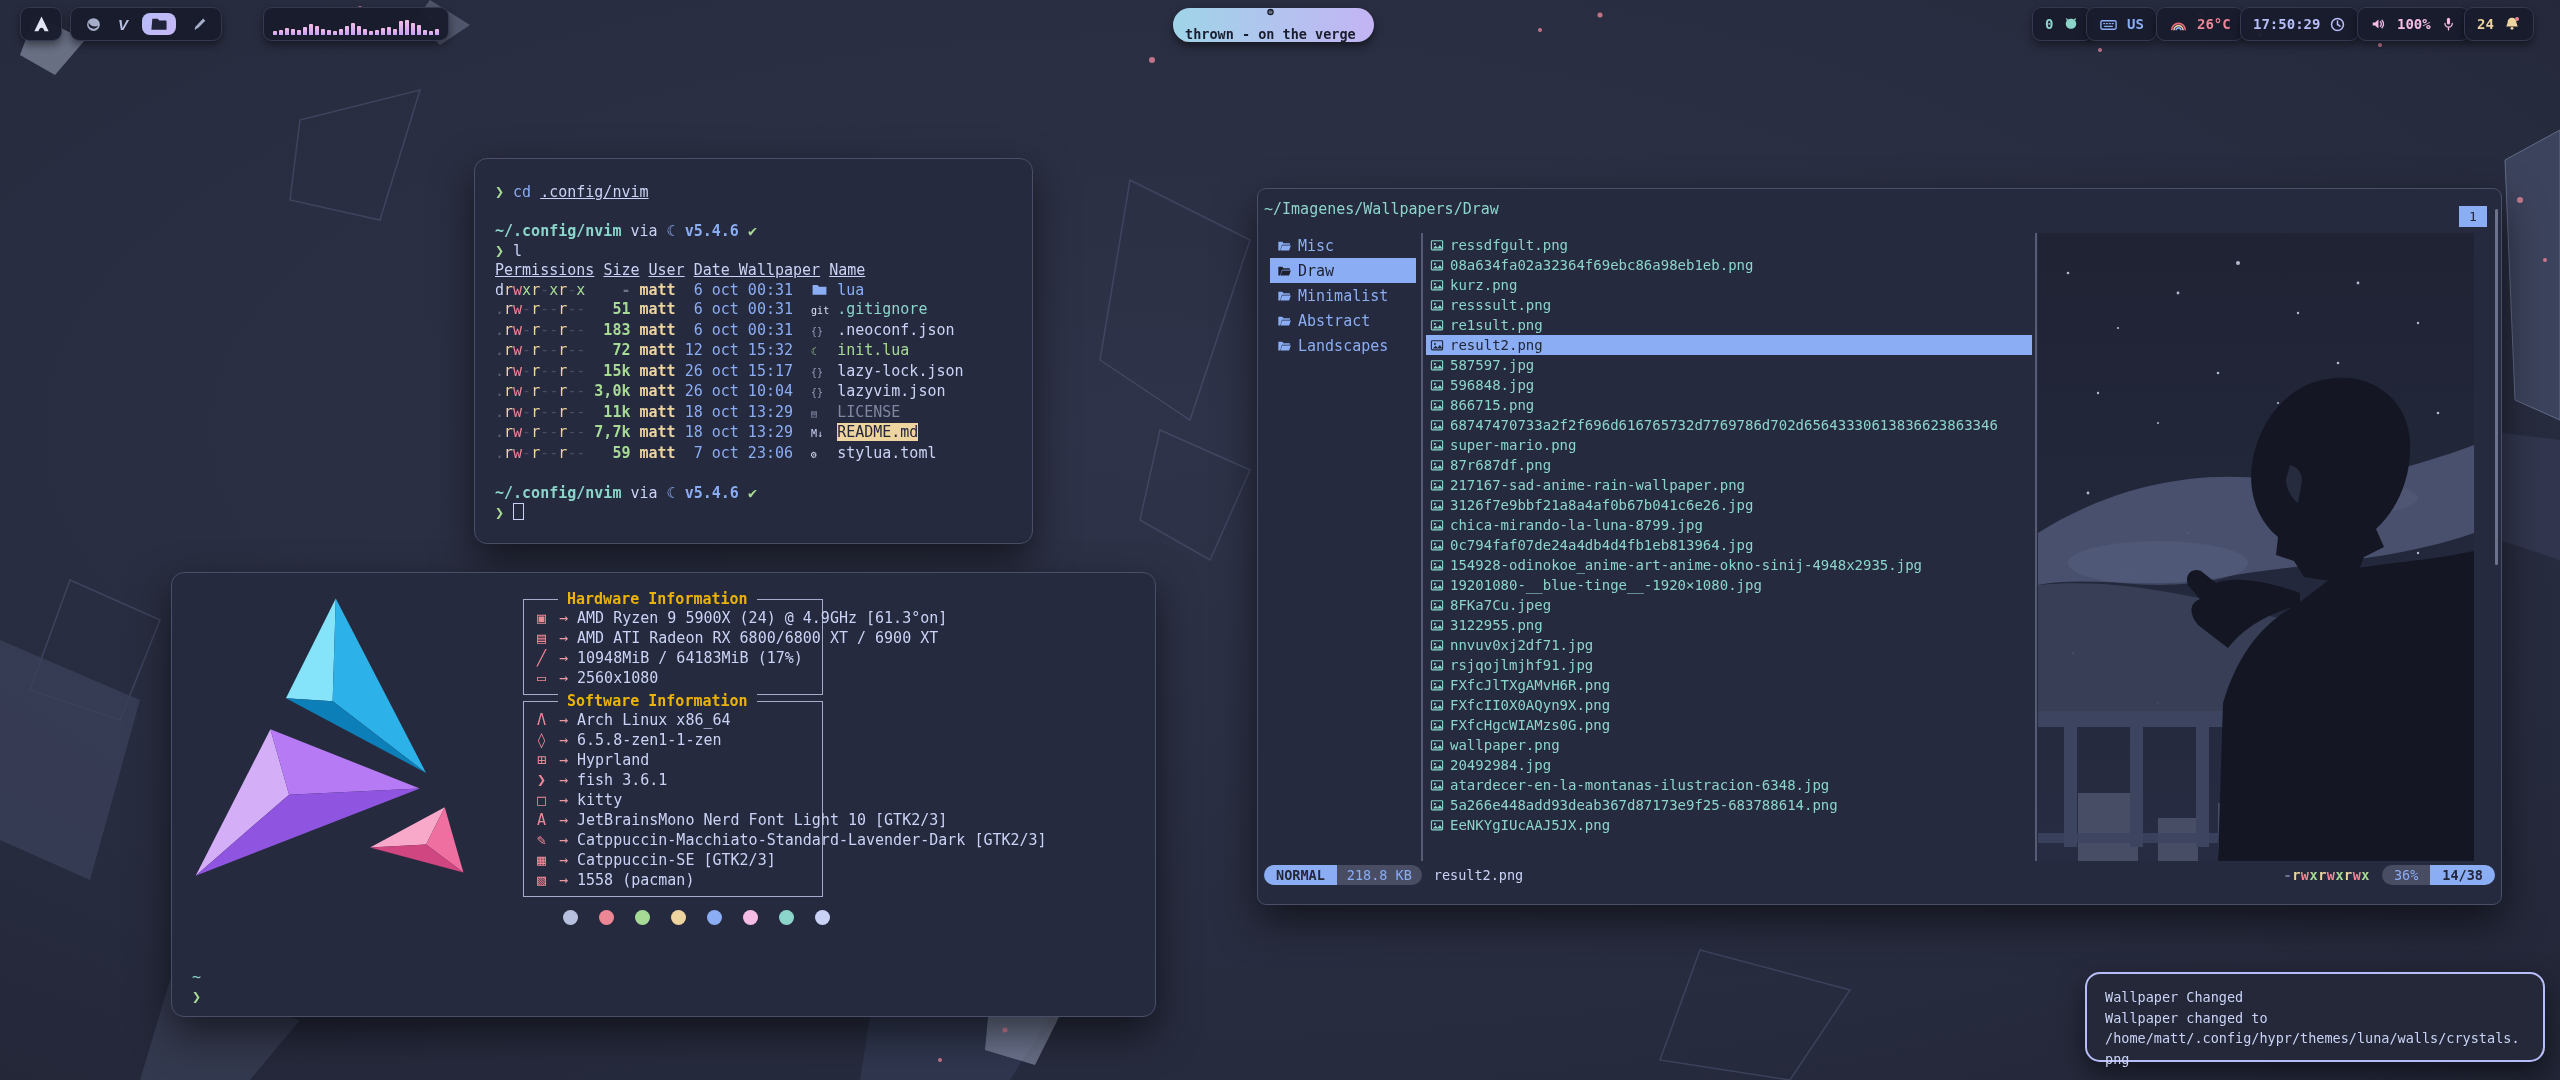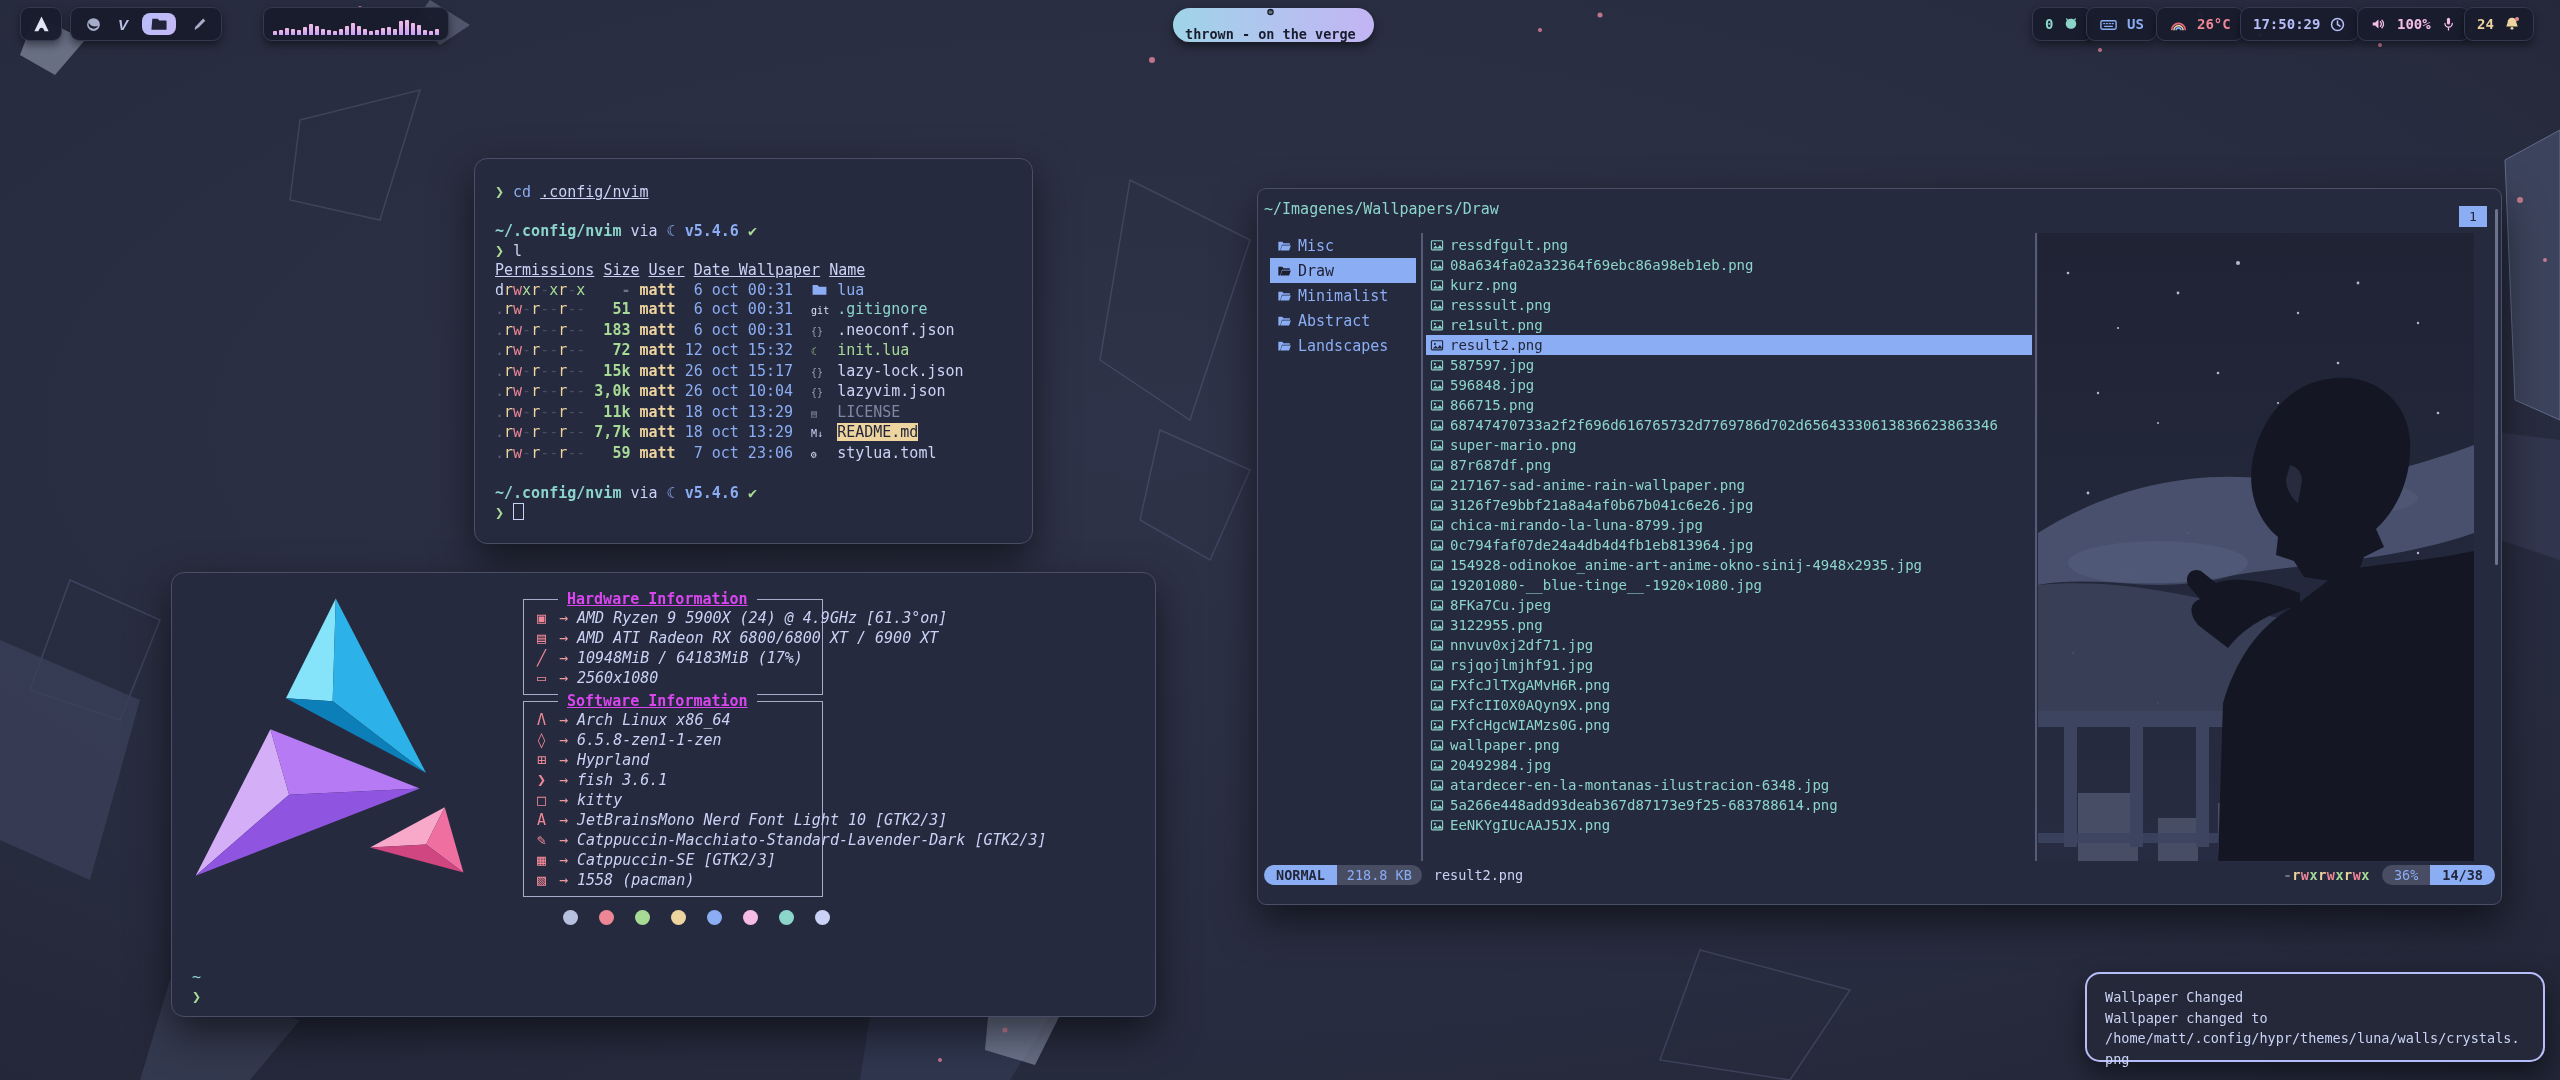--- a/index.html
+++ b/index.html
@@ -38,25 +38,25 @@
   .tic{width:17px;height:13px;vertical-align:-1px;display:inline-block;}
   .tic-txt{display:inline-block;width:17px;font-size:10px;}
   .hlname{background:#eed49f;color:#24273a;}
 
   
   #fetch{left:171px;top:572px;width:985px;height:445px;box-sizing:border-box;font-size:15px;}
   #fetch-logo{position:absolute;left:14px;top:10px;}
   #fetch-info{position:absolute;left:351px;top:0;width:620px;}
   .fbox{position:relative;border:1px solid #a5adcb;padding:8px 0 6px 13px;width:300px;box-sizing:border-box;}
   .fbox-title{position:absolute;top:-10px;left:34px;background:#262a3e;padding:0 9px;font-weight:bold;
-    color:#d946ef;white-space:nowrap;text-decoration:underline;}
+    color:#eab308;white-space:nowrap;}
   .frow{line-height:20px;white-space:pre;}
   .ficon{display:inline-block;width:22px;color:#ed8796;}
   .farrow{color:#ee99a0;padding-right:9px;}
-  .fval{color:#cad3f5;font-style:italic;}
+  .fval{color:#cad3f5;}
   #dots{margin:13px 0 0 40px;display:flex;gap:21px;}
   .dot{width:15px;height:15px;border-radius:50%;display:inline-block;}
   #fetch-prompt{position:absolute;left:20px;top:394px;line-height:20px;}
 
   
   #fm{left:1257px;top:188px;width:1243px;height:715px;border-radius:9px;font-size:14px;}
   #fm-path{position:absolute;left:6px;top:11px;font-size:15px;color:#8bd5ca;}
   #fm-tab{position:absolute;left:1201px;top:17px;width:28px;height:21px;background:#8aadf4;color:#24273a;
     font-size:13px;display:flex;align-items:center;justify-content:center;cursor:pointer;}
   #fm-sidebar{position:absolute;left:12px;top:44px;width:146px;}

